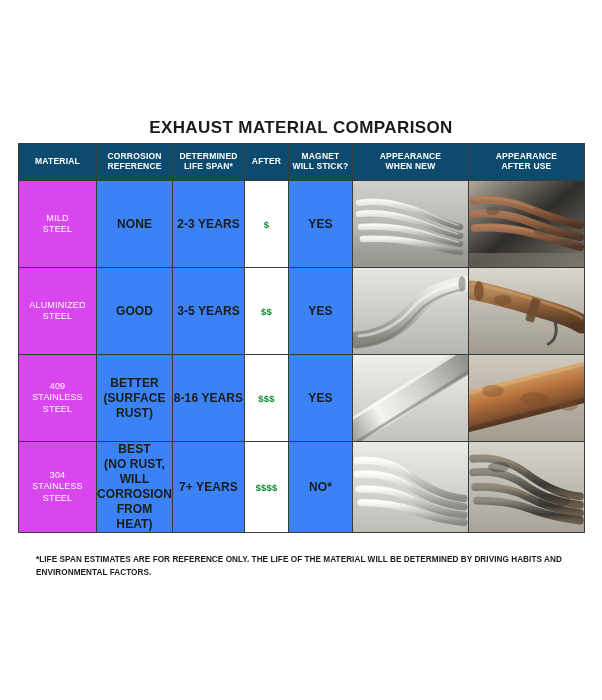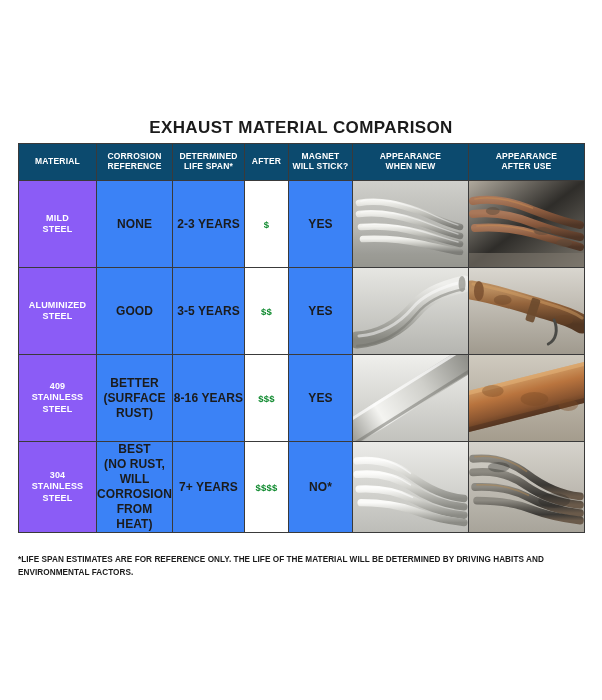--- a/index.html
+++ b/index.html
@@ -50,24 +50,24 @@
     color: #ffffff;
     font-size: 8.5px;
     font-weight: bold;
     line-height: 1.15;
     letter-spacing: 0.2px;
     height: 36px;
     padding: 3px 2px;
     margin-top: 36px;
   }
   td.mat {
-    background: #8b5cf6;
+    background: #d946ef;
     color: #ffffff;
     font-size: 9px;
-    font-weight: bold;
+    font-weight: normal;
     line-height: 1.25;
     letter-spacing: 0.2px;
   }
   td.txt {
     background: #3b82f6;
     color: #1b1b1b;
     font-size: 12px;
     font-weight: bold;
     line-height: 1.25;
     letter-spacing: 0.1px;
@@ -86,21 +86,21 @@
     height: 86px;
   }
   .picwrap {
     position: relative;
     width: 100%;
     height: 100%;
     overflow: hidden;
   }
   .footnotes {
     position: absolute;
-    left: 18px;
+    left: 36px;
     top: 553px;
     width: 566px;
     color: #1b1b1b;
     font-size: 8.2px;
     font-weight: bold;
     line-height: 1.6;
     letter-spacing: 0.05px;
   }
 
   

